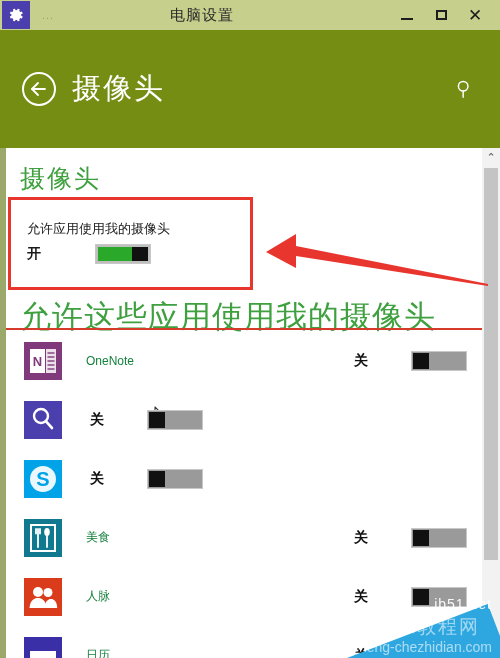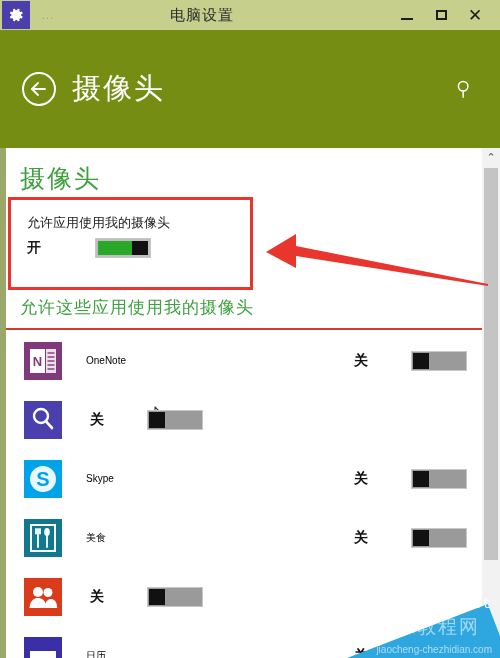--- a/index.html
+++ b/index.html
@@ -165,21 +165,21 @@
   .highlight-box {
     position: absolute;
     left: 2px;
     top: 49px;
     width: 245px;
     height: 93px;
     border: 3px solid #e8352e;
     background: #ffffff;
   }
   .hb-label {
-    margin: 14px 0 0 16px;
+    margin: 20px 0 0 16px;
     font-size: 13px;
     color: #1a1a1a;
     white-space: nowrap;
   }
   .hb-row {
     margin-top: 6px;
     display: flex;
     align-items: center;
   }
   .hb-state {
@@ -238,21 +238,21 @@
     width: 14px;
     height: 20px;
     pointer-events: none;
   }
 
   
   .apps-heading {
     position: absolute;
     left: 14px;
     top: 148px;
-    font-size: 17px;
+    font-size: 31px;
     color: #3fa03f;
     letter-spacing: 1px;
     white-space: nowrap;
   }
   .red-divider {
     position: absolute;
     left: 0;
     top: 180px;
     width: 476px;
     height: 2px;
@@ -275,22 +275,22 @@
     width: 38px;
     height: 38px;
     flex: 0 0 auto;
     display: flex;
     align-items: center;
     justify-content: center;
     position: relative;
   }
   .app-name {
     margin-left: 24px;
-    font-size: 10px;
-    color: #000000;
+    font-size: 12px;
+    color: #15803d;
     flex: 1 1 auto;
     white-space: nowrap;
   }
   .app-state {
     width: 70px;
     text-align: center;
     font-size: 14px;
     font-weight: bold;
     color: #111111;
     flex: 0 0 auto;
@@ -358,37 +358,37 @@
     transform: rotate(-21deg);
     transform-origin: bottom right;
   }
   .wm-jb51 {
     position: absolute;
     right: 8px;
     bottom: 46px;
     font-size: 14px;
     color: #ffffff;
     letter-spacing: 1px;
-    font-family: Liberation Mono, monospace;
+    font-family: Liberation Sans, sans-serif;
     opacity: 0.95;
   }
   .wm-cn {
     position: absolute;
     right: 20px;
     bottom: 18px;
     font-size: 19px;
     color: rgba(255,255,255,0.55);
     letter-spacing: 2px;
     white-space: nowrap;
   }
   .wm-url {
     position: absolute;
     right: 8px;
     bottom: 3px;
-    font-size: 10px;
+    font-size: 14px;
     color: rgba(255,255,255,0.6);
     letter-spacing: 0px;
     white-space: nowrap;
   }
 </style>
 </head>
 <body>
 
 <div id="app">
 
@@ -495,21 +495,20 @@
         </div>
       </div>
 
       <div class="app-row">
         <div class="app-icon" style="background:#00a2e8;">
           <svg width="38" height="38" viewBox="0 0 38 38" aria-hidden="true">
             <circle cx="19" cy="19" r="13" fill="#eaf7fd"></circle>
             <text x="19" y="26" font-family="Liberation Sans, sans-serif" font-size="20" font-weight="bold" fill="#00a2e8" text-anchor="middle">S</text>
           </svg>
         </div>
-        <div class="app-name">Skype</div>
         <div class="app-state">关</div>
         <div class="app-toggle-wrap">
           <div class="toggle off">
             <div class="thumb"></div>
             <div class="track-fill"></div>
           </div>
         </div>
       </div>
 
       <div class="app-row">
@@ -533,20 +532,21 @@
 
       <div class="app-row">
         <div class="app-icon" style="background:#da3b1b;">
           <svg width="38" height="38" viewBox="0 0 38 38" aria-hidden="true">
             <circle cx="14" cy="14" r="5" fill="#ffffff"></circle>
             <circle cx="24" cy="14.5" r="4.5" fill="#ffffff"></circle>
             <path d="M5.5 30 C6 22.5 10 20 14 20 C18 20 22 22.5 22.5 30 Z" fill="#ffffff"></path>
             <path d="M20.5 30 C21 23.5 24 21 27 21 C30 21 33 23.5 33.2 30 Z" fill="#ffffff"></path>
           </svg>
         </div>
+        <div class="app-name">人脉</div>
         <div class="app-state">关</div>
         <div class="app-toggle-wrap">
           <div class="toggle off">
             <div class="thumb"></div>
             <div class="track-fill"></div>
           </div>
         </div>
       </div>
 
       <div class="app-row">

